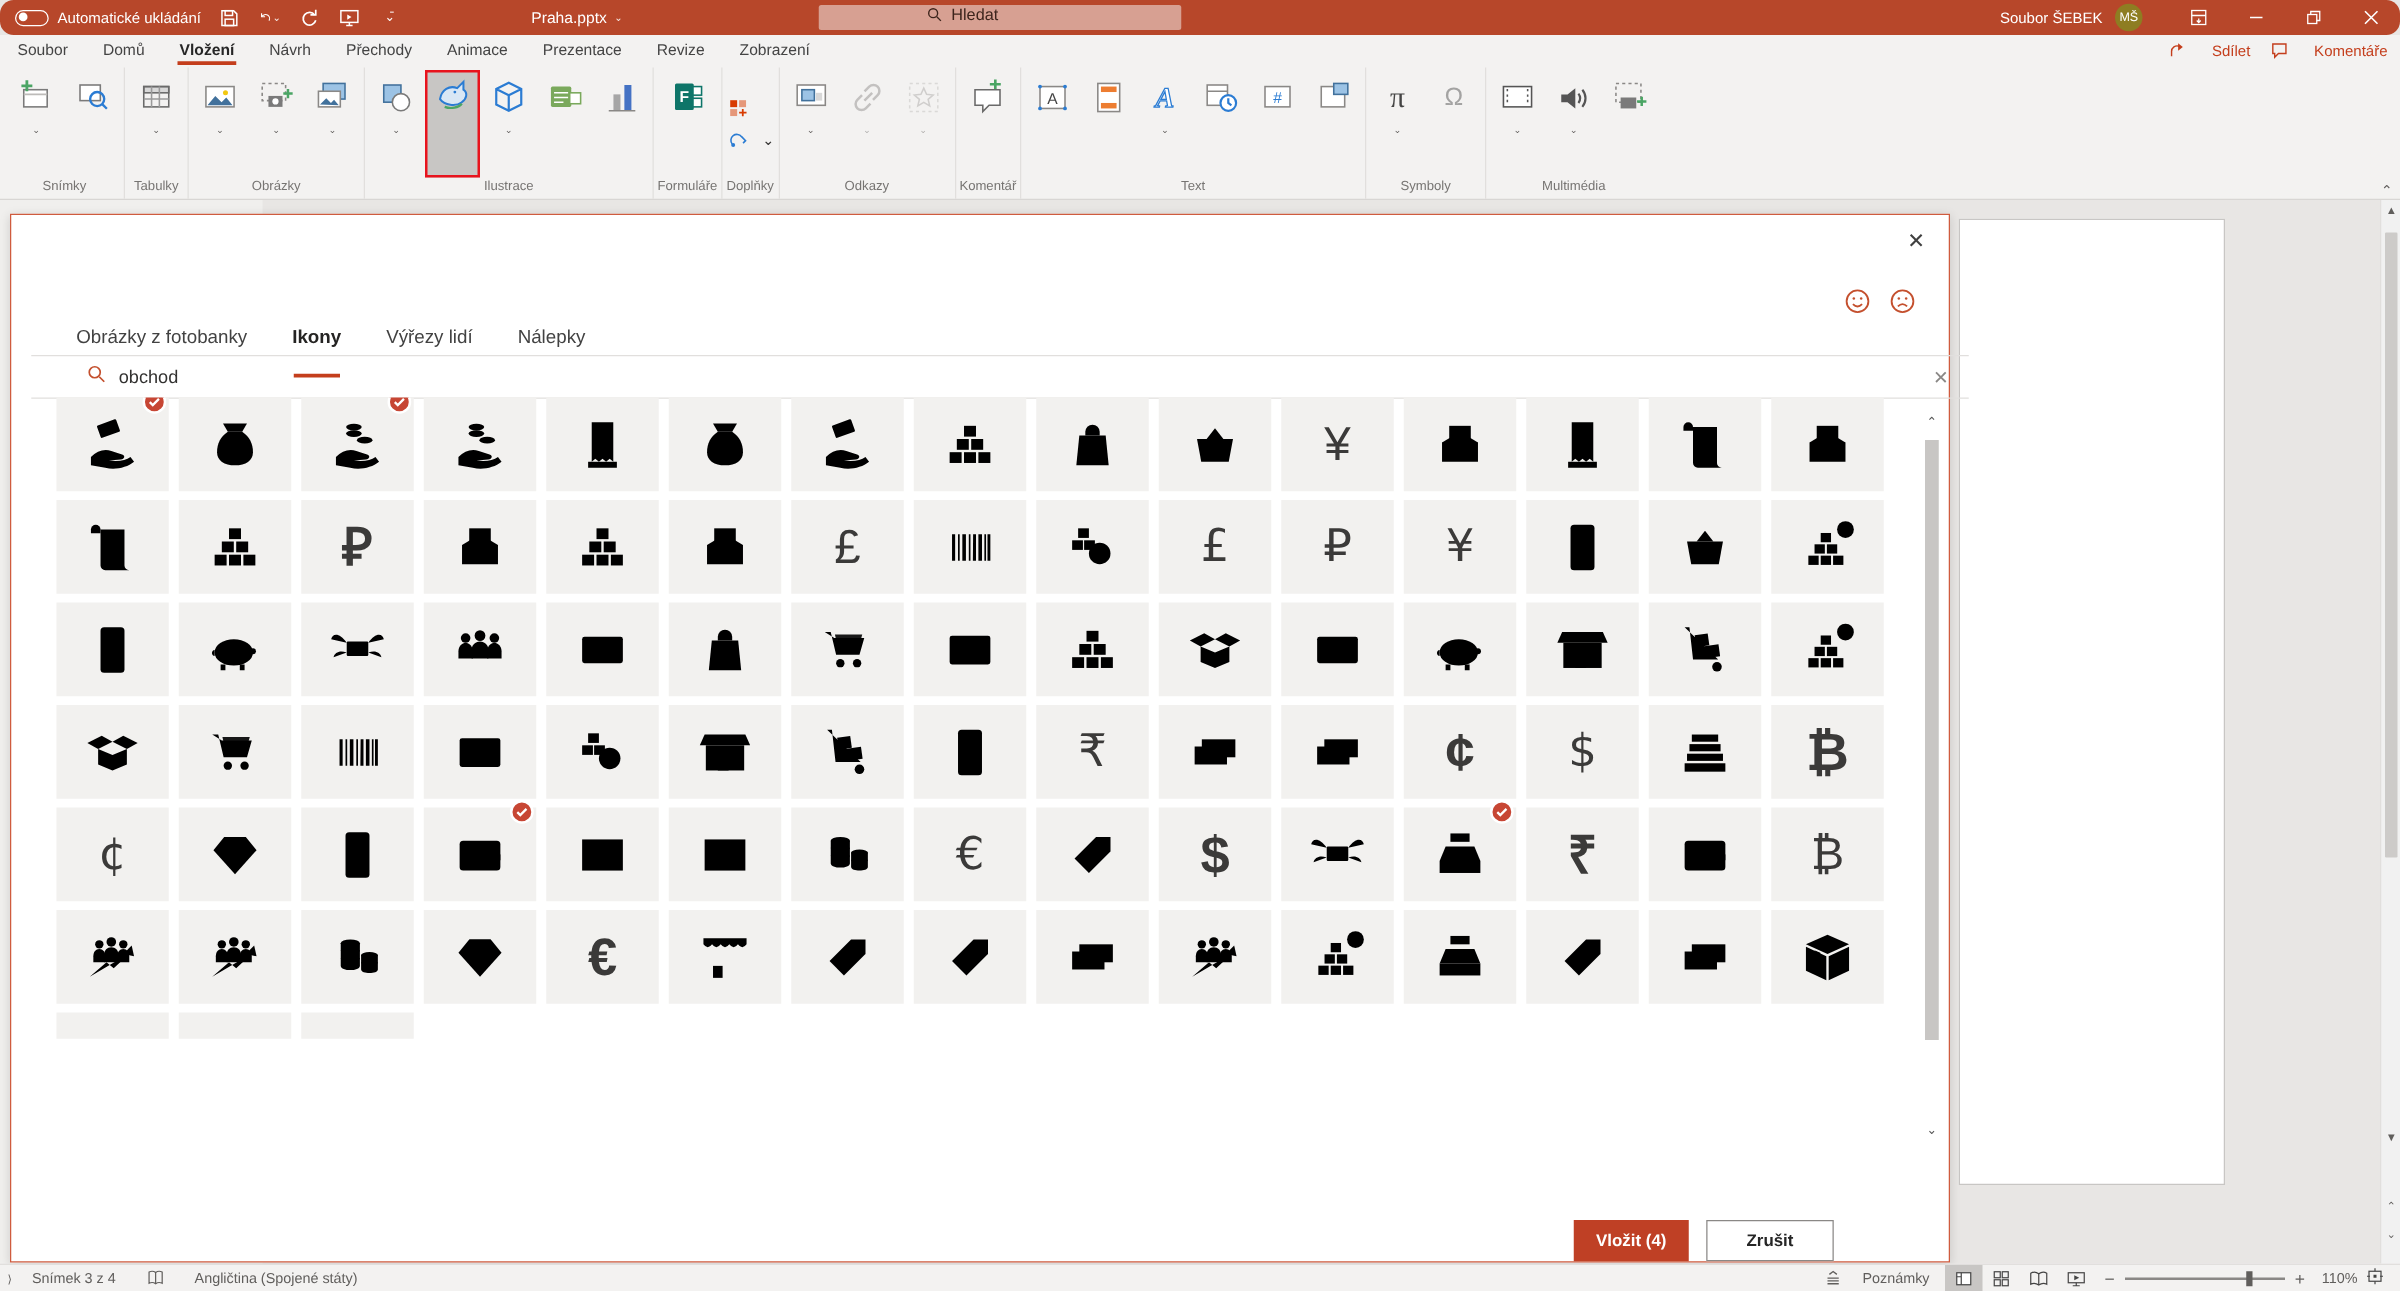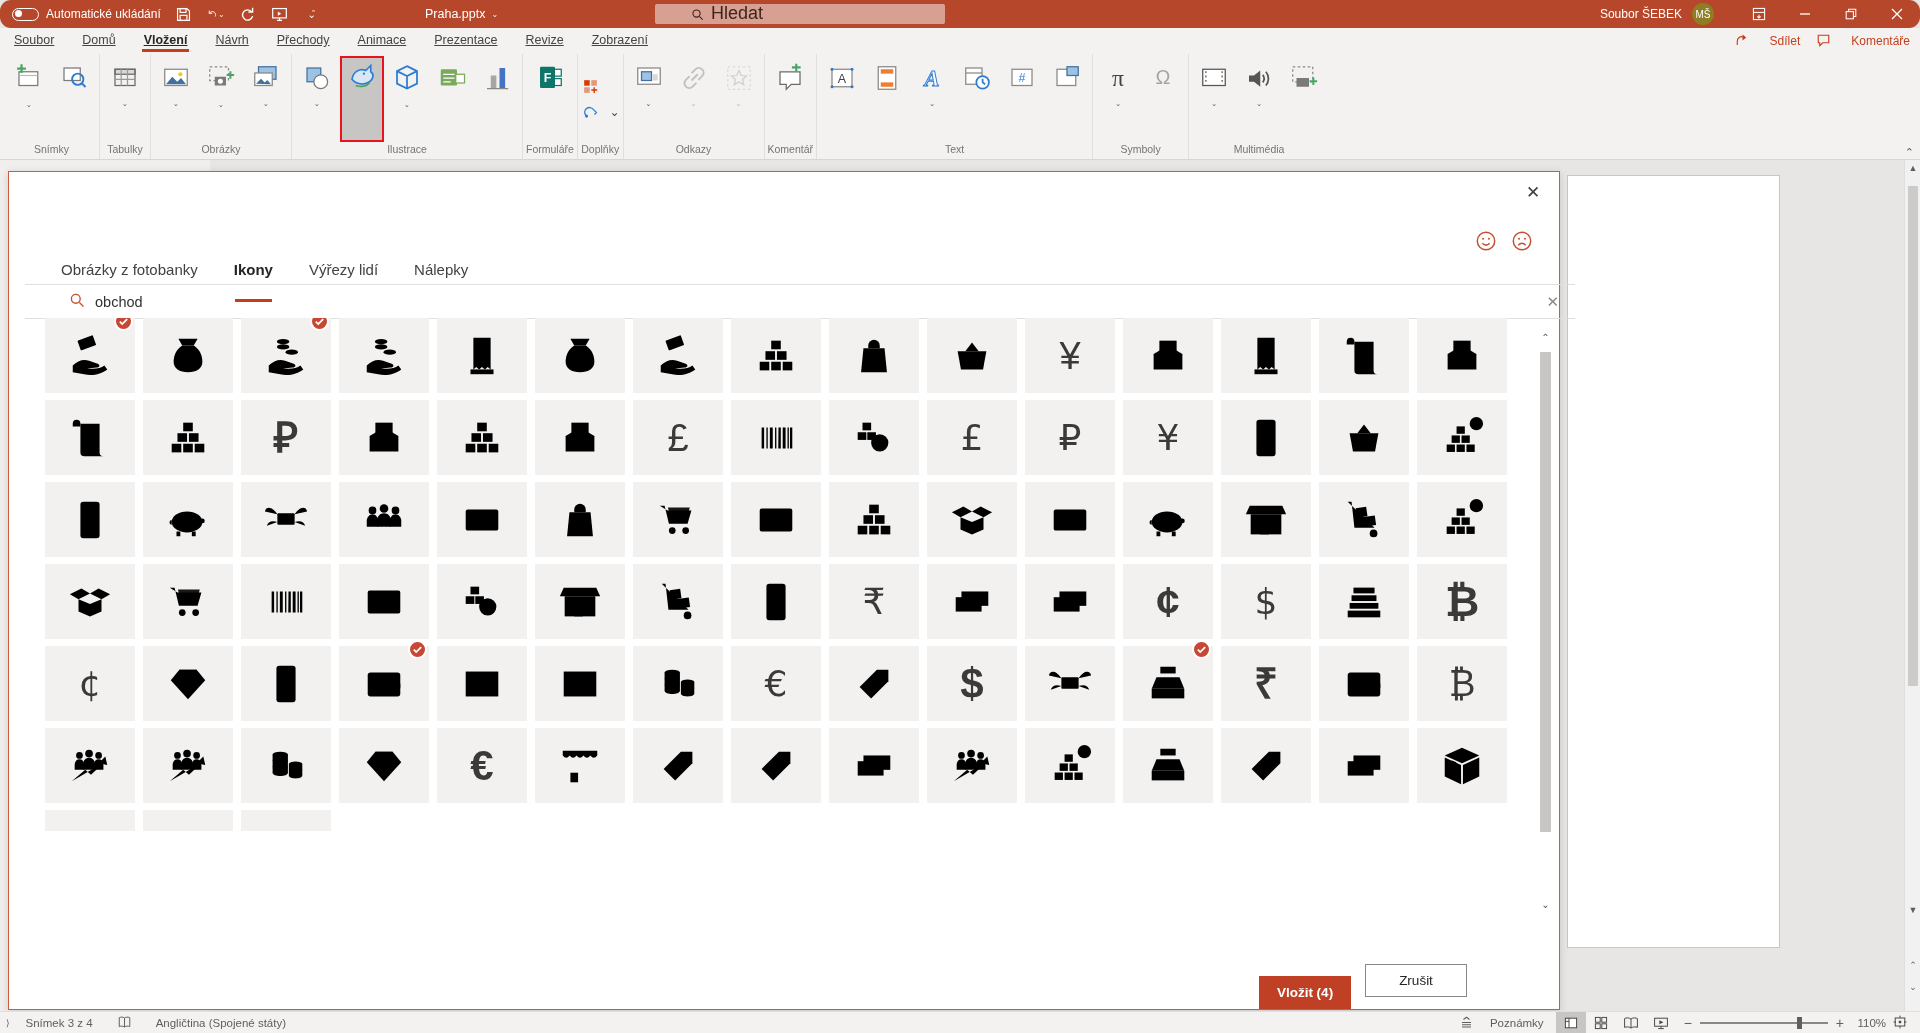--- a/index.html
+++ b/index.html
@@ -11,31 +11,31 @@
     background:#b7472a; color:#fff; display:flex; align-items:center; font-size:12px;border-radius:11px; }
   .qat { display:flex; align-items:center; gap:14px; padding-left:12px; }
   .autosave { display:flex; align-items:center; gap:7px; }
   .pill { width:27px; height:13px; border:1.4px solid #fff; border-radius:7px; position:relative; }
   .pill .knob { position:absolute; left:2px; top:1.6px; width:7px; height:7px; border-radius:50%; background:#fff; }
   .qbtn { width:18px; height:18px; display:flex; align-items:center; justify-content:center; }
   .qbtn svg { display:block; }
   .doc-title { position:absolute; left:425px; top:0; height:28px; display:flex; align-items:center; gap:6px; font-size:12.5px; }
   .caret { font-size:8px; opacity:.9; }
   .tsearch { position:absolute; left:655px; top:4px; width:290px; height:20px; background:#d7a092;
-    border-radius:2px; display:flex; align-items:flex-end; gap:7px; padding-left:36px; color:#3d241c; font-size:18px; }
+    border-radius:2px; display:flex; align-items:flex-start; gap:7px; padding-left:86px; color:#3d241c; font-size:13px; }
   .tright { position:absolute; right:0; top:0; height:28px; display:flex; align-items:center; }
   .uname { font-size:12px; margin-right:10px; }
   .avatar { width:22px; height:22px; border-radius:50%; background:#8e7d22; color:#fff; font-size:10px;
     display:flex; align-items:center; justify-content:center; margin-right:22px; }
   .winbtn { width:46px; height:28px; display:flex; align-items:center; justify-content:center; }
 
   
   .menubar { position:absolute; left:0; top:28px; width:1920px; height:24px; background:#f3f2f1;
     display:flex; align-items:center; font-size:12.5px; color:#444; }
-  .mtab { padding:4px 14px; height:24px; display:flex; align-items:center; position:relative;text-decoration:underline; }
+  .mtab { padding:4px 14px; height:24px; display:flex; align-items:center; position:relative; }
   .mtab.active { font-weight:bold; color:#262626; }
   .mtab.active::after { content:""; position:absolute; left:12px; right:12px; bottom:0; height:2.6px; background:#c43e1c; }
   .mright { position:absolute; right:10px; top:0; height:24px; display:flex; align-items:center; gap:16px; color:#c43e1c; font-size:12px; }
   .mright .chip { display:flex; align-items:flex-end; gap:20px; }
 
   
   .ribbon { position:absolute; left:0; top:52px; width:1920px; height:108px; background:#f3f2f1;
     border-bottom:1px solid #d8d6d4; display:flex; align-items:stretch; padding:2px 0 0 4px; }
   .rgroup { display:flex; flex-direction:column; position:relative; padding:0 3px; }
   .rgroup + .rgroup { border-left:1px solid #e1dfdd; }
@@ -86,22 +86,22 @@
   .glyph.t { font-weight:normal; font-size:36px; font-family:"DejaVu Sans", sans-serif; }
   .badge { position:absolute; top:-6px; right:2px; width:19px; height:19px; border-radius:50%; background:#c74634;
     border:2px solid #fff; display:flex; align-items:center; justify-content:center; }
   .badge svg { width:11px; height:11px; }
 
   .dscroll { position:absolute; right:6px; top:160px; width:15px; height:578px; font-size:10px; color:#555; }
   .dscroll .sarr { position:absolute; left:0; width:15px; text-align:center; }
   .dscroll .sthumb { position:absolute; left:2px; top:20px; width:11px; height:480px; background:#c8c6c4; }
   .btn-insert { position:absolute; right:208px; bottom:0; width:92px; height:33px; background:#bf4025; color:#fff;
     font-size:13.5px; font-weight:bold; border:none; display:flex; align-items:center; justify-content:center; }
-  .btn-cancel { position:absolute; right:92px; bottom:12px; width:102px; height:33px; background:#fff; color:#262626;
-    font-size:13.5px; border:1px solid #8a8886; display:flex; align-items:center; justify-content:center; }
+  .btn-cancel { position:absolute; right:92px; bottom:0; width:102px; height:33px; background:#fff; color:#262626;
+    font-size:13.5px; border:1px solid #8a8886; display:flex; align-items:center; justify-content:center;font-weight:bold; }
 
   
   .statusbar { position:absolute; left:0; top:1011px; width:1920px; height:22px; background:#f3f2f1;
     border-top:1px solid #e1dfdd; display:flex; align-items:center; font-size:11.5px; color:#605e5c; }
   .sleft { display:flex; align-items:center; gap:8px; padding-left:6px; }
   .sleft .seg { padding:0 8px; display:flex; align-items:center; gap:6px; }
   .sright { position:absolute; right:4px; display:flex; align-items:center; height:22px; }
   .notes { display:flex; align-items:center; gap:16px; padding:0 12px; }
   .vbtn { width:30px; height:22px; display:flex; align-items:center; justify-content:center; }
   .vbtn.on { background:#c8c6c4; }

